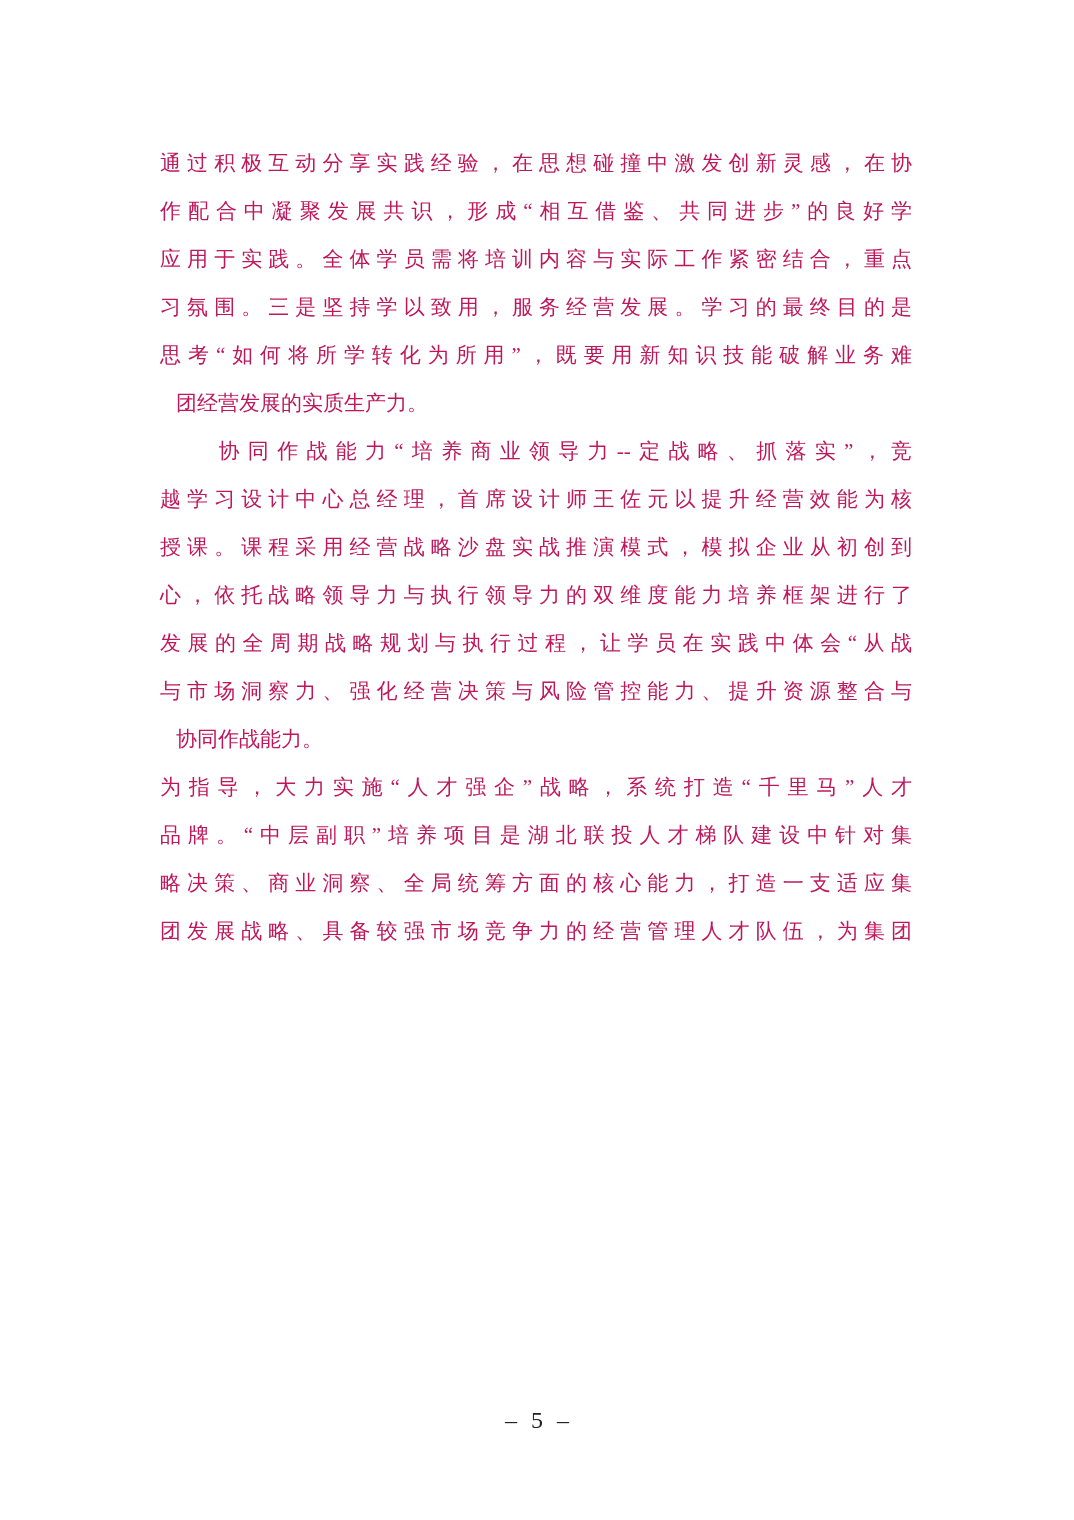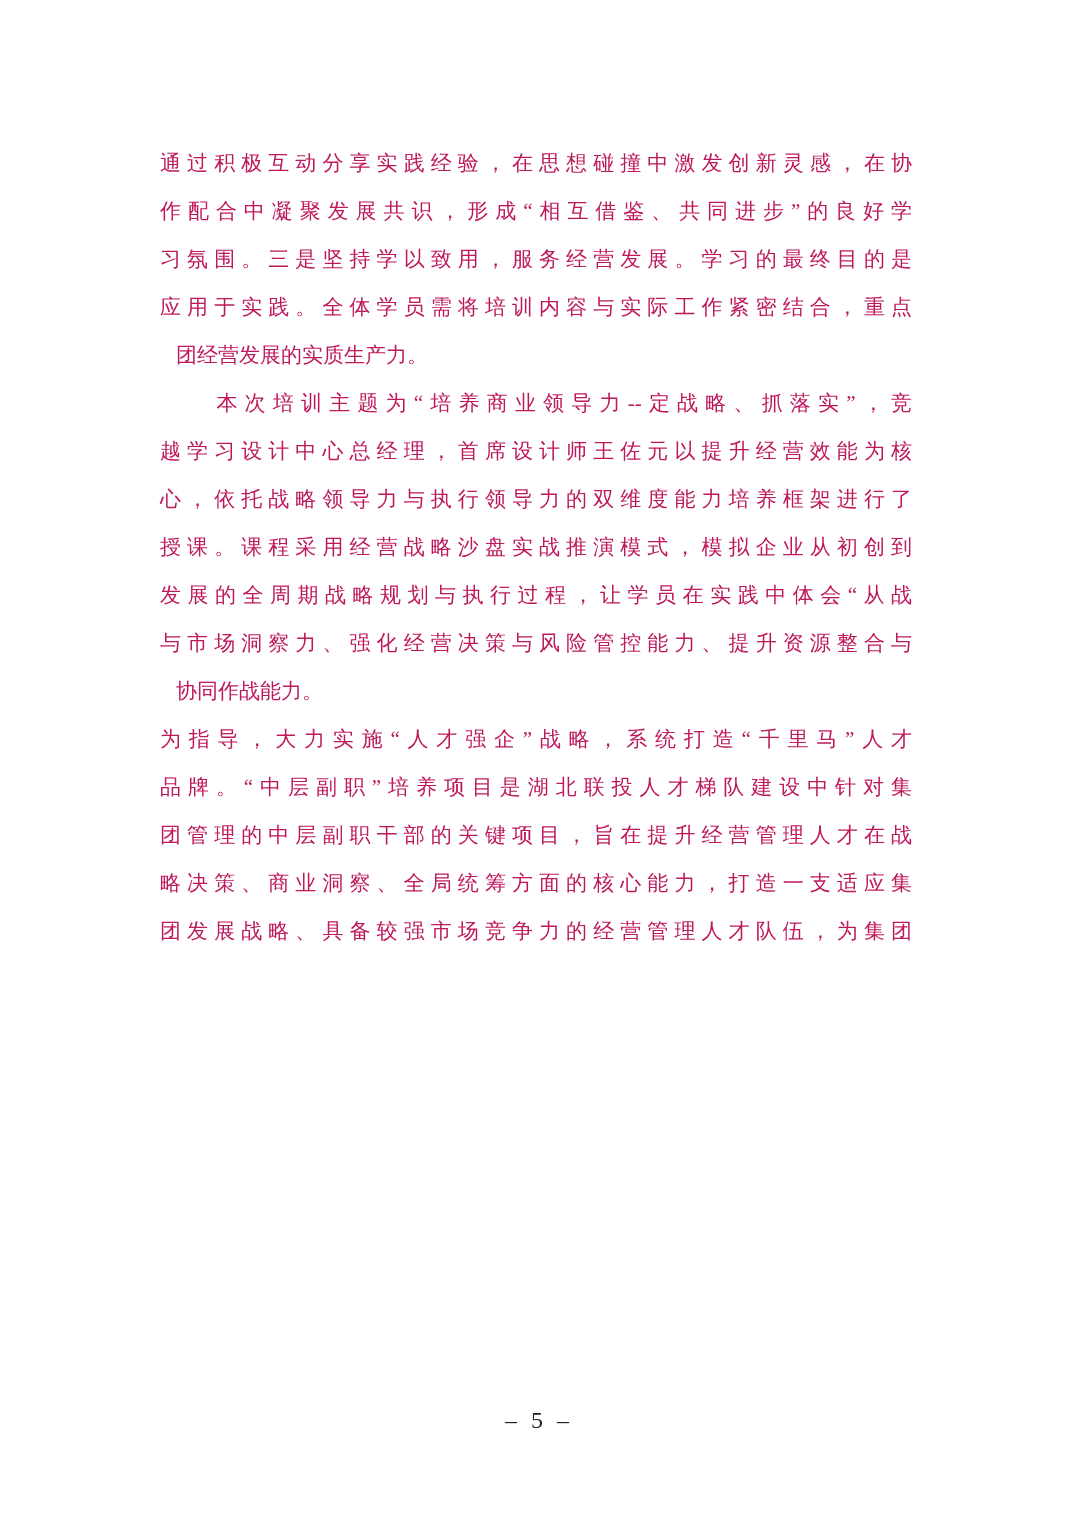--- a/index.html
+++ b/index.html
@@ -60,39 +60,39 @@
 </style>
 </head>
 <body>
 
 <div class="page">
   <div class="content">
 
     <div class="paragraph">
       <div class="line">通过积极互动分享实践经验，在思想碰撞中激发创新灵感，在协</div>
       <div class="line">作配合中凝聚发展共识，形成“相互借鉴、共同进步”的良好学</div>
+      <div class="line">应用于实践。全体学员需将培训内容与实际工作紧密结合，重点</div>
       <div class="line">习氛围。三是坚持学以致用，服务经营发展。学习的最终目的是</div>
-      <div class="line">应用于实践。全体学员需将培训内容与实际工作紧密结合，重点</div>
+      <div class="line">思考“如何将所学转化为所用”，既要用新知识技能破解业务难</div>
       <div class="line pl">团经营发展的实质生产力。</div>
     </div>
 
     <div class="paragraph">
-      <div class="line">　　本次培训主题为“培养商业领导力--定战略、抓落实”，竞</div>
+      <div class="line">　　协同作战能力“培养商业领导力--定战略、抓落实”，竞</div>
       <div class="line">越学习设计中心总经理，首席设计师王佐元以提升经营效能为核</div>
+      <div class="line">授课。课程采用经营战略沙盘实战推演模式，模拟企业从初创到</div>
       <div class="line">心，依托战略领导力与执行领导力的双维度能力培养框架进行了</div>
-      <div class="line">授课。课程采用经营战略沙盘实战推演模式，模拟企业从初创到</div>
       <div class="line">发展的全周期战略规划与执行过程，让学员在实践中体会“从战</div>
       <div class="line">与市场洞察力、强化经营决策与风险管控能力、提升资源整合与</div>
       <div class="line pl">协同作战能力。</div>
     </div>
 
     <div class="paragraph">
       <div class="line">为指导，大力实施“人才强企”战略，系统打造“千里马”人才</div>
       <div class="line">品牌。“中层副职”培养项目是湖北联投人才梯队建设中针对集</div>
-      <div class="line">团管理的中层副职干部的关键项目，旨在提升经营管理人才在战</div>
       <div class="line">略决策、商业洞察、全局统筹方面的核心能力，打造一支适应集</div>
       <div class="line">团发展战略、具备较强市场竞争力的经营管理人才队伍，为集团</div>
     </div>
 
   </div>
 
   <div class="footer">
     <span>– 5 –</span>
   </div>
 </div>

